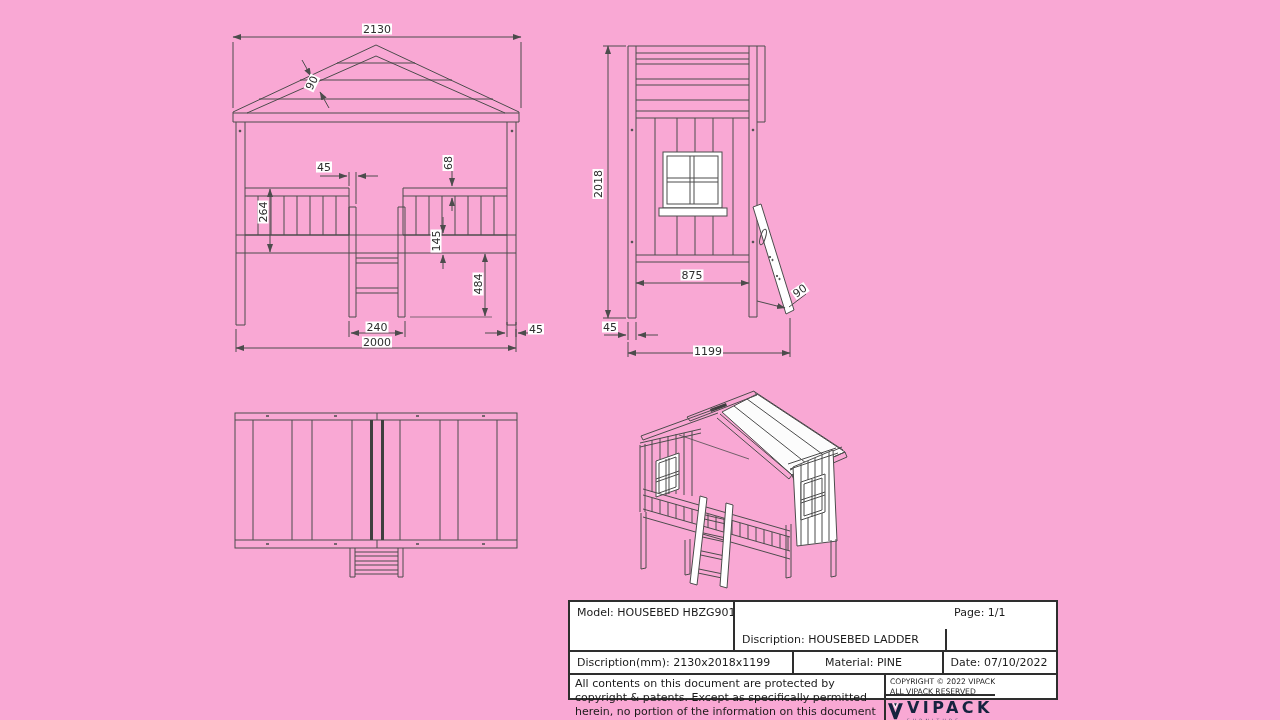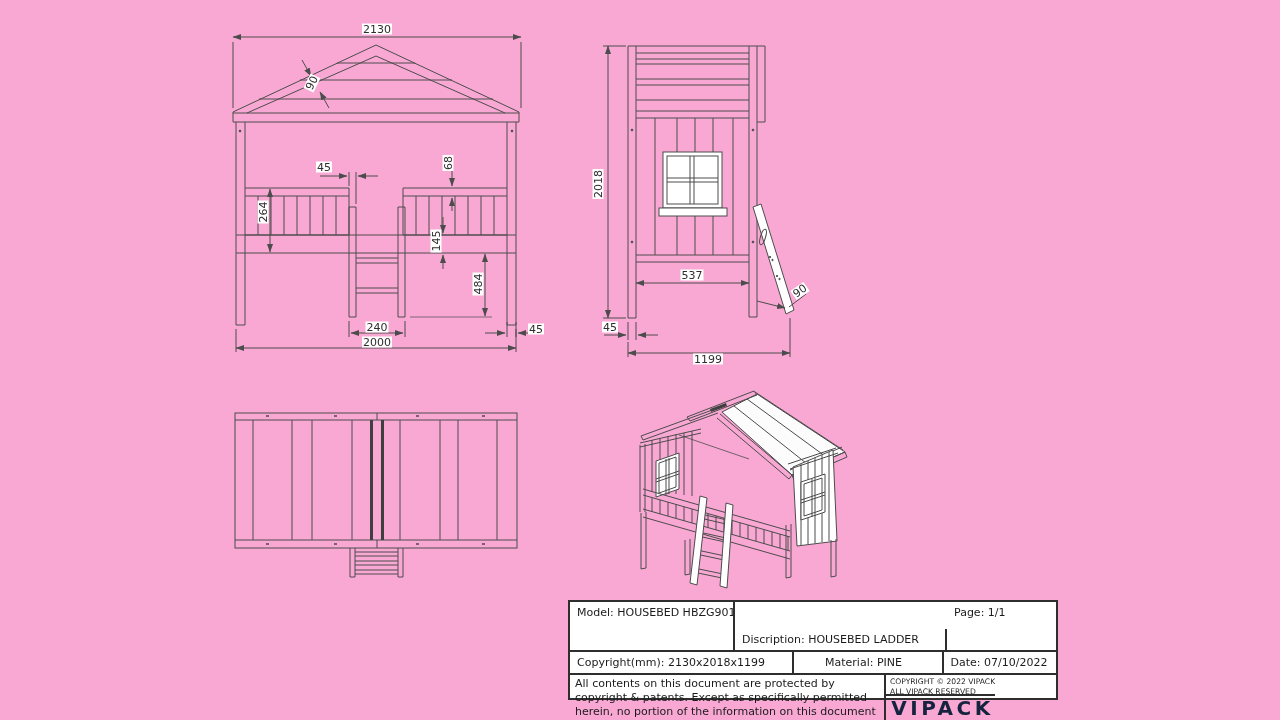--- a/index.html
+++ b/index.html
@@ -21,21 +21,21 @@
   .row1 .c1{width:165px;} .row1 .c2{width:212px;margin-top:27px;} .row1 .c3{width:109px;}
   .row2 .c1{width:242px;} .row2 .c2{width:135px;margin-left:24px;} .row2 .c3{width:121px;}
   .tb-row.row3{border-bottom:none;height:52px;}
   .legal{width:316px;font-size:11px;line-height:1.28;padding:2px 5px;border-right:2px solid #2e2e2e;
          box-sizing:border-box;color:#1b1b1b;}
   .tb-right{width:109px;display:flex;flex-direction:column;box-sizing:border-box;}
   .cpr{font-size:7.6px;line-height:1.3;padding:2px 4px;border-bottom:2px solid #2e2e2e;
        height:21px;box-sizing:border-box;white-space:nowrap;overflow:hidden;}
   .logo{flex:1;display:flex;align-items:center;justify-content:center;gap:4px;padding:2px 2px;}
   .logo-text{display:flex;flex-direction:column;align-items:flex-start;}
-  .logo-name{font-size:20px;font-weight:bold;letter-spacing:3.5px;color:#16233f;line-height:1;}
+  .logo-name{font-size:16px;font-weight:bold;letter-spacing:3.5px;color:#16233f;line-height:1;}
   .logo-tag{font-size:4.5px;letter-spacing:3.2px;color:#4a5568;margin-top:2px;}
 </style>
 </head>
 <body>
 
 <div class="sheet">
 
   <svg class="linework" width="1280" height="720" viewBox="0 0 1280 720">
     <defs>
       <marker id="ar" viewBox="0 0 10 10" refX="9" refY="5" markerWidth="9" markerHeight="9" orient="auto-start-reverse">
@@ -191,33 +191,33 @@
   <span class="dim" style="left:324px;top:167px">45</span>
   <span class="dim r90" style="left:448px;top:163px">68</span>
   <span class="dim r90" style="left:263px;top:212px">264</span>
   <span class="dim r90" style="left:436px;top:241px">145</span>
   <span class="dim r90" style="left:478px;top:284px">484</span>
   <span class="dim" style="left:377px;top:327px">240</span>
   <span class="dim" style="left:377px;top:342px">2000</span>
   <span class="dim" style="left:536px;top:329px">45</span>
 
   <span class="dim r90" style="left:598px;top:184px">2018</span>
-  <span class="dim" style="left:692px;top:275px">537</span>
+  <span class="dim" style="left:692px;top:275px">875</span>
   <span class="dim r35" style="left:800px;top:291px">90</span>
   <span class="dim" style="left:610px;top:327px">45</span>
-  <span class="dim" style="left:708px;top:359px">1199</span>
+  <span class="dim" style="left:708px;top:351px">1199</span>
 
   <div class="tblock">
     <div class="tb-row row1">
       <div class="tb-cell c1">Model: HOUSEBED HBZG9014</div>
       <div class="tb-cell c2">Discription: HOUSEBED LADDER</div>
       <div class="tb-cell c3">Page: 1/1</div>
     </div>
     <div class="tb-row row2">
-      <div class="tb-cell c1">Copyright(mm): 2130x2018x1199</div>
+      <div class="tb-cell c1">Discription(mm): 2130x2018x1199</div>
       <div class="tb-cell c2">Material: PINE</div>
       <div class="tb-cell c3">Date: 07/10/2022</div>
     </div>
     <div class="tb-row row3">
       <div class="legal">All contents on this document are protected by copyright &amp; patents. Except as specifically permitted herein, no portion of the information on this document may be reproduced in any form, or by any means, without prior written permission from Vipack bvba. No parts of the designs and the products can be copied or transmitted. Product and drawings under Patent and Copyright.</div>
       <div class="tb-right">
         <div class="cpr">
           <span>COPYRIGHT © 2022 VIPACK,</span><br>
           <span>ALL VIPACK RESERVED</span>
         </div>

